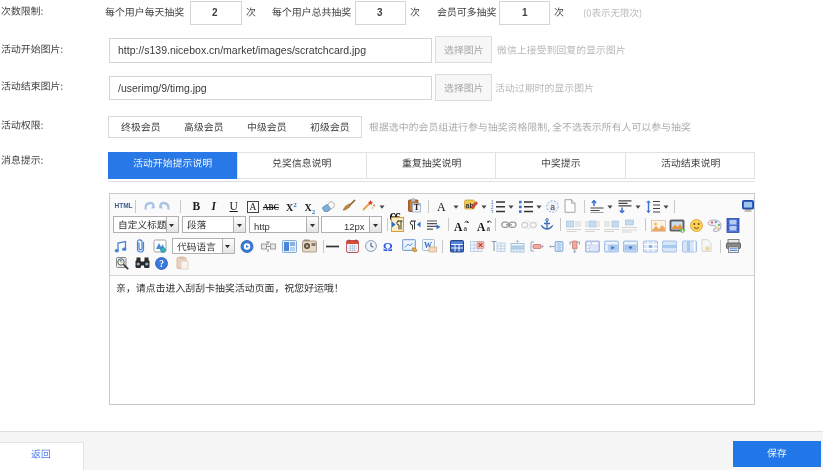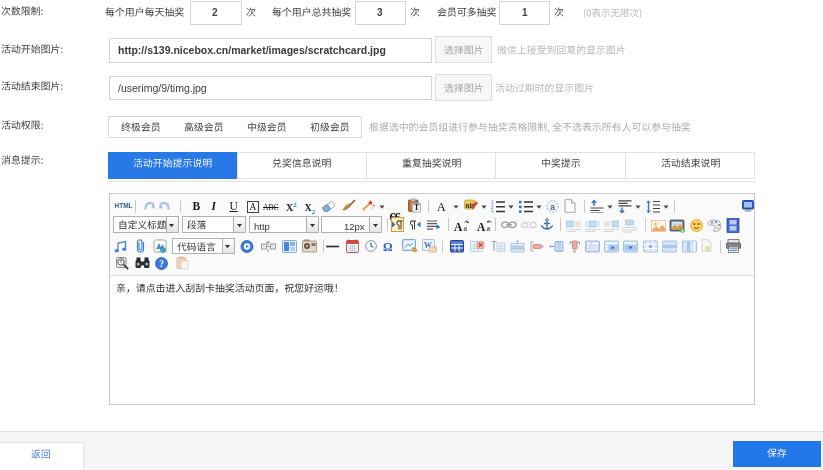--- a/index.html
+++ b/index.html
@@ -151,21 +151,21 @@
       <g transform="translate(0,8.7)" fill="#3f3f3f">
         <path transform="translate(0.0,0) scale(0.00990,-0.00990)" d="M863 812C838 753 792 673 757 622L821 595C857 644 900 717 935 784ZM351 778C394 720 436 641 452 590L519 623C503 674 457 750 414 807ZM85 778C147 745 222 693 258 656L304 714C267 750 191 799 130 829ZM38 510C101 478 178 426 216 390L260 449C222 485 144 533 81 563ZM69 -21 134 -70C187 25 249 151 295 258L239 303C188 189 118 56 69 -21ZM453 312H822V203H453ZM453 377V484H822V377ZM604 841V555H379V-80H453V139H822V15C822 1 817 -3 802 -4C786 -5 733 -5 676 -3C686 -23 697 -54 700 -74C776 -74 826 -74 857 -62C886 -50 895 -27 895 14V555H679V841Z"></path>
         <path transform="translate(9.9,0) scale(0.00990,-0.00990)" d="M266 550H730V470H266ZM266 412H730V331H266ZM266 687H730V607H266ZM262 202V39C262 -41 293 -62 409 -62C433 -62 614 -62 639 -62C736 -62 761 -32 771 96C750 100 718 111 701 123C696 21 688 7 634 7C594 7 443 7 413 7C349 7 337 12 337 40V202ZM763 192C809 129 857 43 874 -12L945 20C926 75 877 159 830 220ZM148 204C124 141 85 55 45 0L114 -33C151 25 187 113 212 176ZM419 240C470 193 528 126 553 81L614 119C587 162 530 226 478 271H805V747H506C521 773 538 804 553 835L465 850C457 821 441 780 428 747H194V271H473Z"></path>
         <path transform="translate(19.8,0) scale(0.00990,-0.00990)" d="M478 617H812V538H478ZM478 750H812V671H478ZM409 807V480H884V807ZM429 297C413 149 368 36 279 -35C295 -45 324 -68 335 -80C388 -33 428 28 456 104C521 -37 627 -65 773 -65H948C951 -45 961 -14 971 3C936 2 801 2 776 2C742 2 710 3 680 8V165H890V227H680V345H939V408H364V345H609V27C552 52 508 97 479 181C487 215 493 251 498 289ZM164 839V638H40V568H164V348C113 332 66 319 29 309L48 235L164 273V14C164 0 159 -4 147 -4C135 -5 96 -5 53 -4C62 -24 72 -55 74 -73C137 -74 176 -71 200 -59C225 -48 234 -27 234 14V296L345 333L335 401L234 370V568H345V638H234V839Z"></path>
         <path transform="translate(29.7,0) scale(0.00990,-0.00990)" d="M234 351C191 238 117 127 35 56C54 46 88 24 104 11C183 88 262 207 311 330ZM684 320C756 224 832 94 859 10L934 44C904 129 826 255 753 349ZM149 766V692H853V766ZM60 523V449H461V19C461 3 455 -1 437 -2C418 -3 352 -3 284 0C296 -23 308 -56 311 -79C400 -79 459 -78 494 -66C530 -53 542 -31 542 18V449H941V523Z"></path>
         <path transform="translate(39.6,0) scale(0.00990,-0.00990)" d="M139 390C175 390 205 418 205 460C205 501 175 530 139 530C102 530 73 501 73 460C73 418 102 390 139 390ZM139 -13C175 -13 205 15 205 56C205 98 175 126 139 126C102 126 73 98 73 56C73 15 102 -13 139 -13Z"></path>
       </g>
     </svg>
   </div>
 <div class="inp" style="left:109px;top:38px;width:323px;height:25px"></div>
-<div class="ab" style="left:118px;top:44.2px;font-weight:bold;">
+<div class="ab" style="left:118px;top:44.2px;">
     <span class="lat" style="font-size:10.5px;color:#3a3a3a">http://s139.nicebox.cn/market/images/scratchcard.jpg</span>
   </div>
 <div class="ab" style="left:435px;top:36px;width:57px;height:27px;background:#f7f7f7;border:1px solid #dcdcdc"></div>
 <div class="ab" style="left:444px;top:44.5px;">
     <svg class="ct " width="40" height="12" viewBox="0 0 40 12" xmlns="http://www.w3.org/2000/svg">
       <g transform="translate(0,8.7)" fill="#a3a3a3">
         <path transform="translate(0.0,0) scale(0.00990,-0.00990)" d="M61 765C119 716 187 646 216 597L278 644C246 692 177 760 118 806ZM446 810C422 721 380 633 326 574C344 565 376 545 390 534C413 562 435 597 455 636H603V490H320V423H501C484 292 443 197 293 144C309 130 331 102 339 83C507 149 557 264 576 423H679V191C679 115 696 93 771 93C786 93 854 93 869 93C932 93 952 125 959 252C938 257 907 268 893 282C890 177 886 163 861 163C847 163 792 163 782 163C756 163 753 166 753 191V423H951V490H678V636H909V701H678V836H603V701H485C498 731 509 763 518 795ZM251 456H56V386H179V83C136 63 90 27 45 -15L95 -80C152 -18 206 34 243 34C265 34 296 5 335 -19C401 -58 484 -68 600 -68C698 -68 867 -63 945 -58C946 -36 958 1 966 20C867 10 715 3 601 3C495 3 411 9 349 46C301 74 278 98 251 100Z"></path>
         <path transform="translate(9.9,0) scale(0.00990,-0.00990)" d="M177 839V639H46V569H177V356C124 340 75 326 36 315L55 242L177 281V12C177 -1 172 -5 160 -6C148 -6 109 -7 66 -5C76 -26 85 -57 88 -76C152 -76 191 -75 216 -62C241 -50 250 -29 250 12V305L366 343L356 412L250 379V569H369V639H250V839ZM804 719C768 667 719 621 662 581C610 621 566 667 532 719ZM396 787V719H460C497 652 546 594 604 544C526 497 438 462 353 441C367 426 385 398 393 380C484 407 577 447 660 500C738 446 829 405 928 379C938 399 959 427 974 442C880 462 794 496 720 542C799 602 866 677 909 765L864 790L851 787ZM620 412V324H417V256H620V153H366V85H620V-82H695V85H957V153H695V256H885V324H695V412Z"></path>
         <path transform="translate(19.8,0) scale(0.00990,-0.00990)" d="M375 279C455 262 557 227 613 199L644 250C588 276 487 309 407 325ZM275 152C413 135 586 95 682 61L715 117C618 149 445 188 310 203ZM84 796V-80H156V-38H842V-80H917V796ZM156 29V728H842V29ZM414 708C364 626 278 548 192 497C208 487 234 464 245 452C275 472 306 496 337 523C367 491 404 461 444 434C359 394 263 364 174 346C187 332 203 303 210 285C308 308 413 345 508 396C591 351 686 317 781 296C790 314 809 340 823 353C735 369 647 396 569 432C644 481 707 538 749 606L706 631L695 628H436C451 647 465 666 477 686ZM378 563 385 570H644C608 531 560 496 506 465C455 494 411 527 378 563Z"></path>
         <path transform="translate(29.7,0) scale(0.00990,-0.00990)" d="M180 814V481C180 304 166 119 38 -23C57 -36 84 -64 97 -82C189 19 230 141 246 267H668V-80H749V344H254C257 390 258 435 258 481V504H903V581H621V839H542V581H258V814Z"></path>
@@ -419,21 +419,21 @@
     <span style="font-family:'Liberation Serif',serif;font-size:11.5px;color:#1a1a1a;font-weight:bold">B</span>
   </div>
 <div class="ab" style="left:211.5px;top:200.3px;">
     <span style="font-family:'Liberation Serif',serif;font-size:11.5px;color:#1a1a1a;font-style:italic;font-weight:bold">I</span>
   </div>
 <div class="ab" style="left:229.5px;top:200.3px;">
     <span style="font-family:'Liberation Serif',serif;font-size:11.5px;color:#1a1a1a;text-decoration:underline">U</span>
   </div>
 <div class="ab" style="left:247px;top:200.5px;"><span style="font-family:'Liberation Serif',serif;font-size:9.5px;color:#1a1a1a;border:1px solid #444;padding:0 1.5px;line-height:10px;display:inline-block">A</span></div>
 <div class="ab" style="left:263px;top:202.6px;">
-    <span style="font-family:'Liberation Serif',serif;font-size:7.5px;font-weight:normal;color:#1a1a1a;text-decoration:line-through">ABC</span>
+    <span style="font-family:'Liberation Serif',serif;font-size:7.5px;font-weight:bold;color:#1a1a1a;text-decoration:line-through">ABC</span>
   </div>
 <div class="ab" style="left:286px;top:201.3px;">
     <span style="font-family:'Liberation Serif',serif;font-size:11.5px;color:#1a1a1a;font-size:10px;font-weight:bold">X<sup style="font-size:7px;color:#2a6fd0">2</sup></span>
   </div>
 <div class="ab" style="left:304.5px;top:201.8px;">
     <span style="font-family:'Liberation Serif',serif;font-size:11.5px;color:#1a1a1a;font-size:10px;font-weight:bold">X<sub style="font-size:7px;color:#2a6fd0">2</sub></span>
   </div>
 <svg class="ab" style="left:322px;top:200.5px" width="13" height="11" viewBox="0 0 13 11" xmlns="http://www.w3.org/2000/svg">
     <g transform="rotate(-35 6.5 5.5)">
       <rect x="0.5" y="3" width="6.5" height="6" rx="1" fill="#7fb0dd" stroke="#4a7aaa" stroke-width="0.7"></rect>

